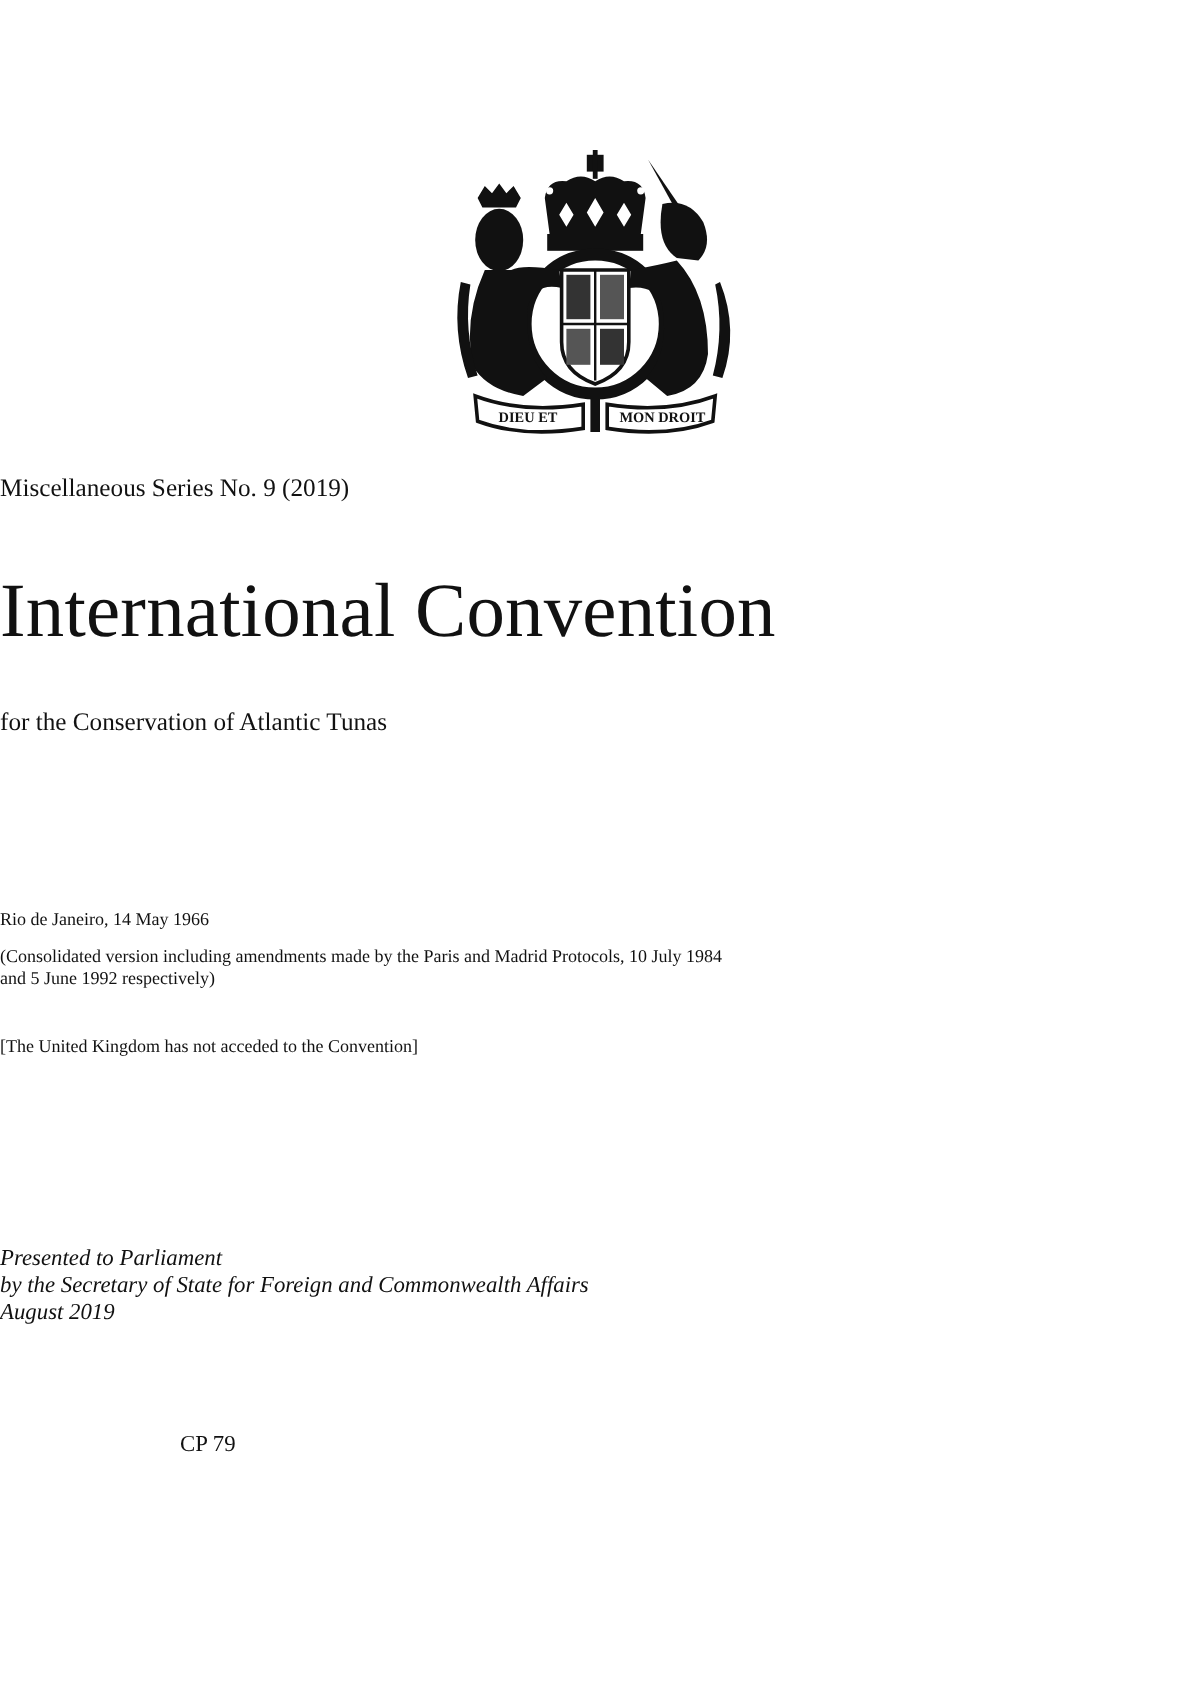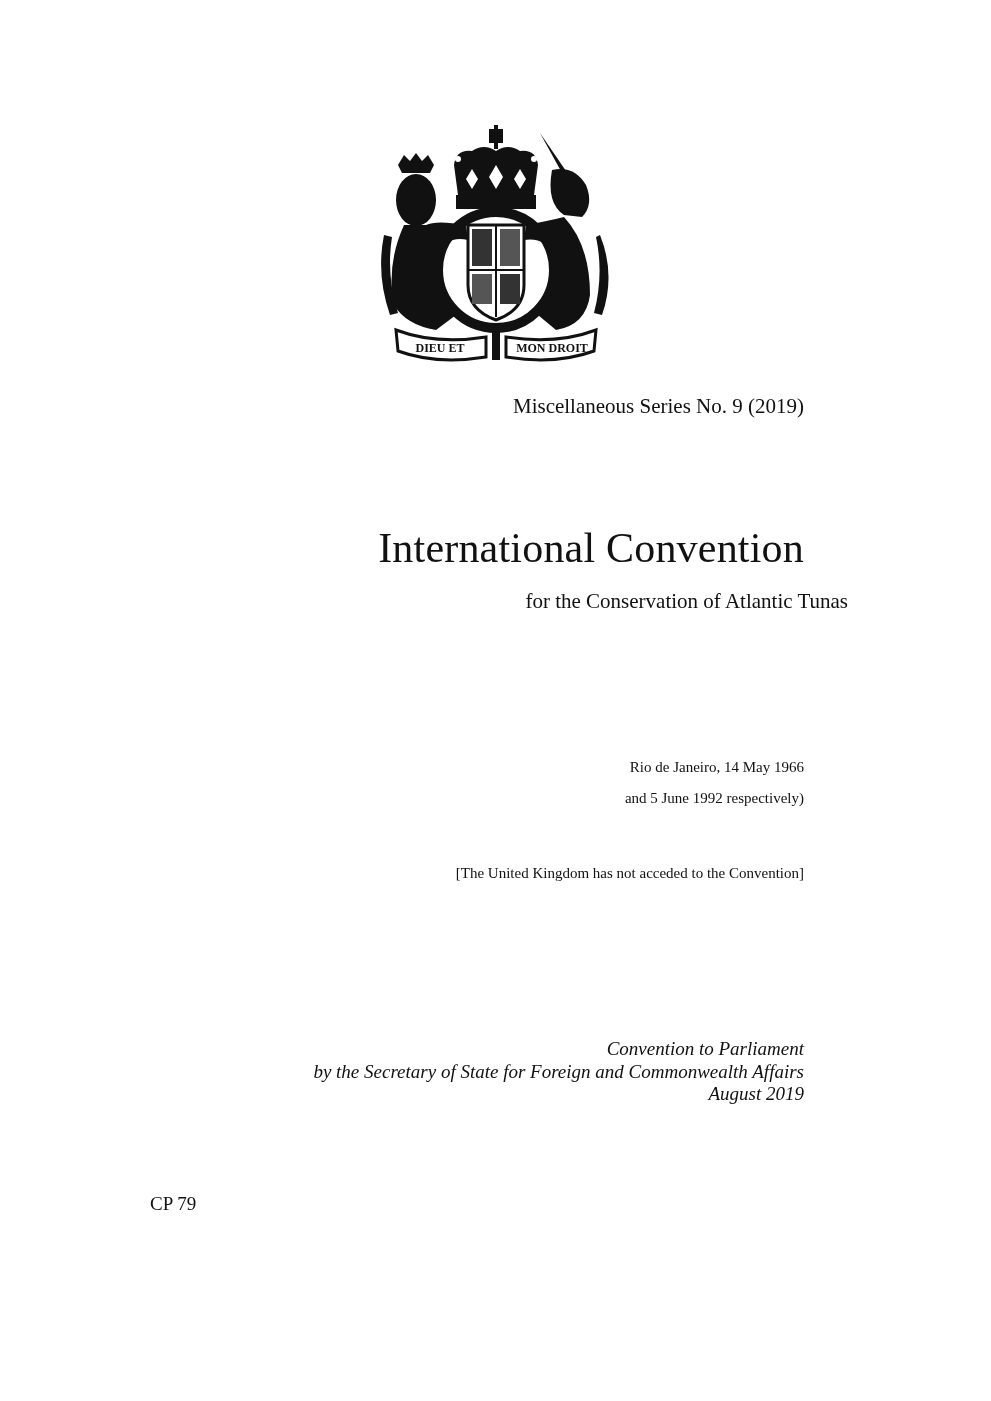--- a/index.html
+++ b/index.html
@@ -1,24 +1,24 @@
 <!DOCTYPE html>
 <html><head>
 <meta charset="utf-8">
 <style>
   html, body { margin: 0; padding: 0; background: #ffffff; }
   body {
     width: 991px; height: 1401px; position: relative; overflow: hidden;
     font-family: "Liberation Serif", "DejaVu Serif", serif; color: #111;
   }
-  .abs { position: absolute; left: 0; width: 804px; text-align: right; }
+  .abs { position: absolute; left: 0; width: 804px; text-align: left; }
   #crest { position: absolute; left: 376px; top: 125px; width: 240px; height: 240px; }
   #series { top: 394px; font-size: 21px; }
-  #title { top: 524px; font-size: 42px; letter-spacing: 0.2px; }
-  #subtitle { top: 589px; font-size: 21px; margin-left: 44px; }
+  #title { top: 472px; font-size: 64px; letter-spacing: 0.2px; }
+  #subtitle { top: 589px; font-size: 21px; }
   #place { top: 711px; font-size: 15px; margin-top: 48px; }
   #consol { top: 789px; font-size: 15px; line-height: 18px; }
   #note { top: 865px; font-size: 15px; }
   #presented { top: 1038px; font-size: 19px; font-style: italic; line-height: 22.5px; }
   #cp { position: absolute; left: 150px; top: 1193px; font-size: 19px; }
 </style>
 </head>
 <body>
 
 <div id="crest">
@@ -71,24 +71,25 @@
 
 <div id="series" class="abs">Miscellaneous Series No. 9 (2019)</div>
 
 <div id="title" class="abs">International Convention</div>
 
 <div id="subtitle" class="abs">for the Conservation of Atlantic Tunas</div>
 
 <div id="place" class="abs">Rio de Janeiro, 14 May 1966</div>
 
 <div id="consol" class="abs">
+  <div>(Consolidated version including amendments made by the Paris and Madrid Protocols, 10 July 1984</div>
   <div>and 5 June 1992 respectively)</div>
 </div>
 
 <div id="note" class="abs">[The United Kingdom has not acceded to the Convention]</div>
 
 <div id="presented" class="abs">
-  <div>Convention to Parliament</div>
+  <div>Presented to Parliament</div>
   <div>by the Secretary of State for Foreign and Commonwealth Affairs</div>
   <div>August 2019</div>
 </div>
 
 <div id="cp">CP 79</div>
 
 </body></html>

